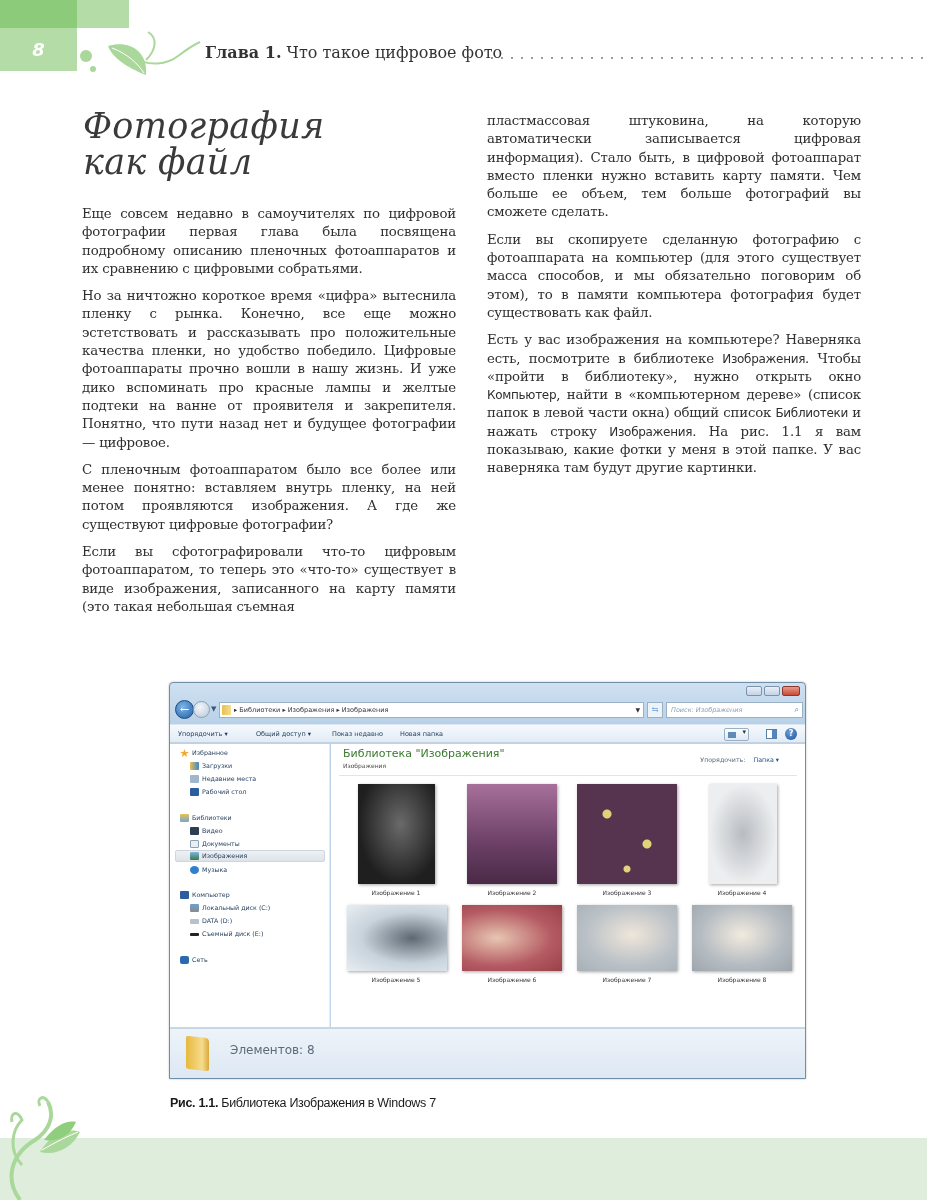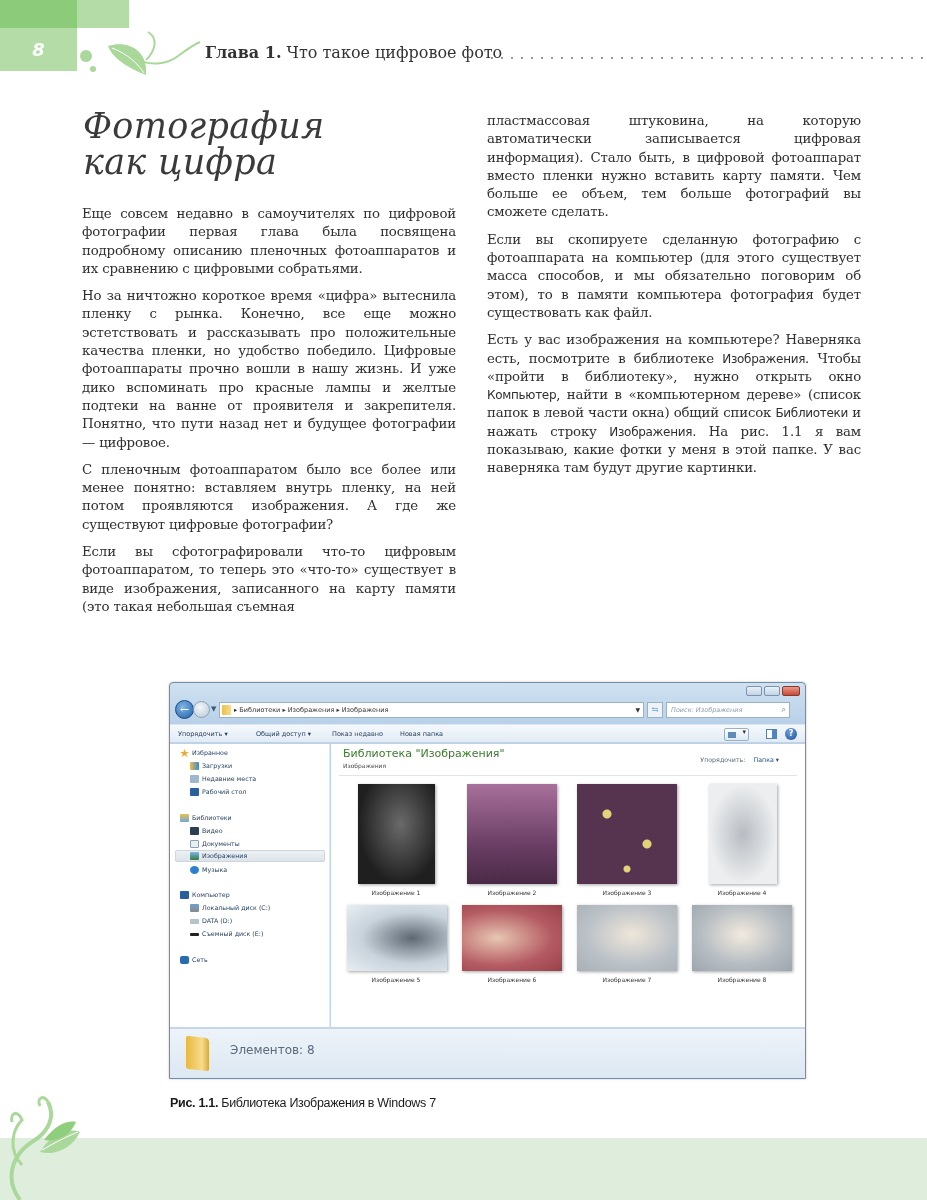--- a/index.html
+++ b/index.html
@@ -32,21 +32,21 @@
   .cbtn { width: 16px; height: 10px; border: 1px solid #7b93ab; border-radius: 2px; background: linear-gradient(#e8f0f8, #c3d4e6); }
   .cbtn.close { width: 18px; background: linear-gradient(#e89a8a, #c94a36); border-color: #8a3a2c; }
   .navrow { position: absolute; left: 3px; top: 17px; right: 5px; height: 20px; }
   .nav-back { position: absolute; left: 2px; top: 0; width: 19px; height: 19px; border-radius: 50%; background: radial-gradient(circle at 40% 35%, #7fb4e6, #1f5fa8); border: 1px solid #1b4a80; color: #fff; font-size: 11px; line-height: 17px; text-align: center; }
   .nav-fwd { position: absolute; left: 20px; top: 1px; width: 17px; height: 17px; border-radius: 50%; background: radial-gradient(circle at 40% 35%, #f2f6fa, #b8c8d8); border: 1px solid #8aa0b6; }
   .nav-drop { position: absolute; left: 38px; top: 5px; font-size: 7px; color: #3a5a7a; }
   .addr { position: absolute; left: 46px; top: 2px; width: 425px; height: 16px; background: #fff; border: 1px solid #9ab0c4; font-family: "DejaVu Sans", sans-serif; font-size: 6.5px; line-height: 14px; color: #333; padding-left: 14px; white-space: nowrap; }
   .addr-folder { position: absolute; left: 2px; top: 2px; width: 9px; height: 10px; background: linear-gradient(90deg, #e8c050, #f5dc8c); border-radius: 1px; }
   .addr-drop { position: absolute; right: 3px; top: 0; font-size: 6px; color: #333; }
   .refresh { position: absolute; left: 474px; top: 2px; width: 16px; height: 16px; border: 1px solid #9ab0c4; background: #eef3f8; color: #2a7fd0; font-size: 8px; line-height: 14px; text-align: center; }
-  .search { position: absolute; left: 493px; top: 2px; width: 124px; height: 16px; background: #fff; border: 1px solid #9ab0c4; font-family: "DejaVu Sans", sans-serif; font-style: italic; font-size: 6.5px; line-height: 14px; color: #8aa0b6; padding-left: 4px; }
+  .search { position: absolute; left: 493px; top: 2px; width: 137px; height: 16px; background: #fff; border: 1px solid #9ab0c4; font-family: "DejaVu Sans", sans-serif; font-style: italic; font-size: 6.5px; line-height: 14px; color: #8aa0b6; padding-left: 4px; }
   .search-ic { position: absolute; right: 3px; top: 0; color: #3a6ea8; font-size: 8px; font-style: normal; }
 
   .toolbar { position: absolute; left: 0; top: 41px; right: 0; height: 19px; background: linear-gradient(#f5f9fd, #e1ebf5); border-top: 1px solid #dbe6f1; border-bottom: 1px solid #c4d3e3; font-family: "DejaVu Sans", sans-serif; font-size: 6.5px; color: #1e395b; }
   .tb-item { position: absolute; top: 5px; white-space: nowrap; }
   .tb-views { position: absolute; right: 56px; top: 3px; width: 25px; height: 13px; border: 1px solid #9ab0c4; border-radius: 2px; background: linear-gradient(#fbfdff, #dfe9f3); }
   .tb-views::before { content: ""; position: absolute; left: 3px; top: 3px; width: 8px; height: 6px; background: #5f8bb8; }
   .tb-views::after { content: "▾"; position: absolute; right: 2px; top: -1px; font-size: 7px; color: #333; }
   .tb-pane { position: absolute; right: 28px; top: 4px; width: 11px; height: 10px; border: 1px solid #5a7fa6; background: linear-gradient(90deg, #fff 60%, #4d86c4 60%); }
   .tb-help { position: absolute; right: 8px; top: 3px; width: 12px; height: 12px; border-radius: 50%; background: radial-gradient(circle at 40% 35%, #6fa0dc, #1a4f94); color: #fff; font-size: 8px; line-height: 12px; text-align: center; font-weight: bold; }
 
@@ -90,21 +90,21 @@
   <path d="M68 40 C78 30 80 18 70 12" stroke="#a9d89a" stroke-width="2" fill="none"></path>
 </svg>
 <div class="chapter">
   <b>Глава 1.</b>
   <span>Что такое цифровое фото</span>
 </div>
 <div class="dots"></div>
 
 <div class="title">
   <div>Фотография</div>
-  <div>как цифра</div>
+  <div>как файл</div>
 </div>
 
 <div class="col col-left">
   <p>Еще совсем недавно в самоучителях по цифровой фотографии первая глава была посвящена подробному описанию пленочных фотоаппаратов и их сравнению с цифровыми собратьями.</p>
   <p>Но за ничтожно короткое время «цифра» вытеснила пленку с рынка. Конечно, все еще можно эстетствовать и рассказывать про положительные качества пленки, но удобство победило. Цифровые фотоаппараты прочно вошли в нашу жизнь. И уже дико вспоминать про красные лампы и желтые подтеки на ванне от проявителя и закрепителя. Понятно, что пути назад нет и будущее фотографии — цифровое.</p>
   <p>С пленочным фотоаппаратом было все более или менее понятно: вставляем внутрь пленку, на ней потом проявляются изображения. А где же существуют цифровые фотографии?</p>
   <p>Если вы сфотографировали что-то цифровым фотоаппаратом, то теперь это «что-то» существует в виде изображения, записанного на карту памяти (это такая небольшая съемная</p>
 </div>
 
 <div class="col col-right">

